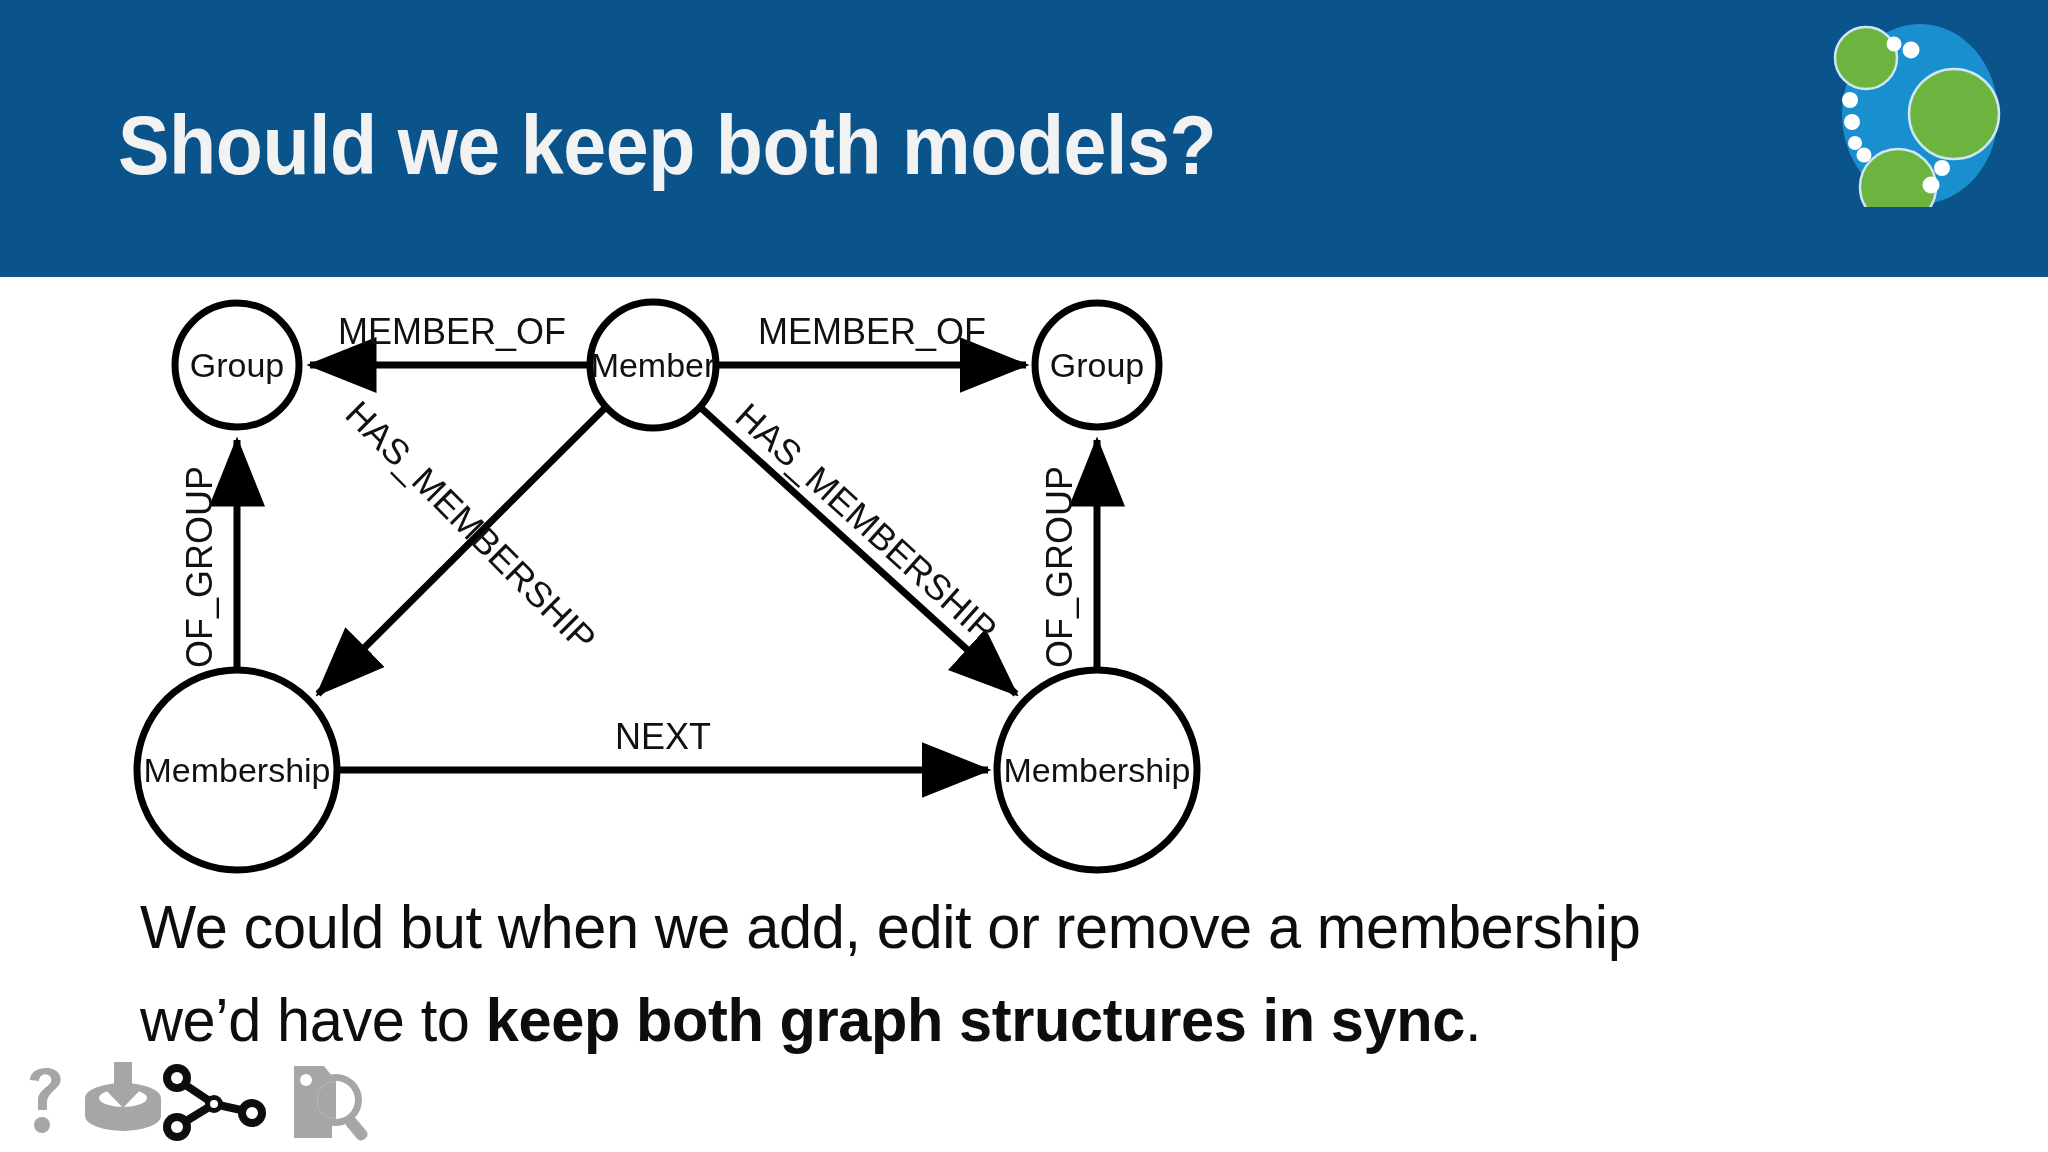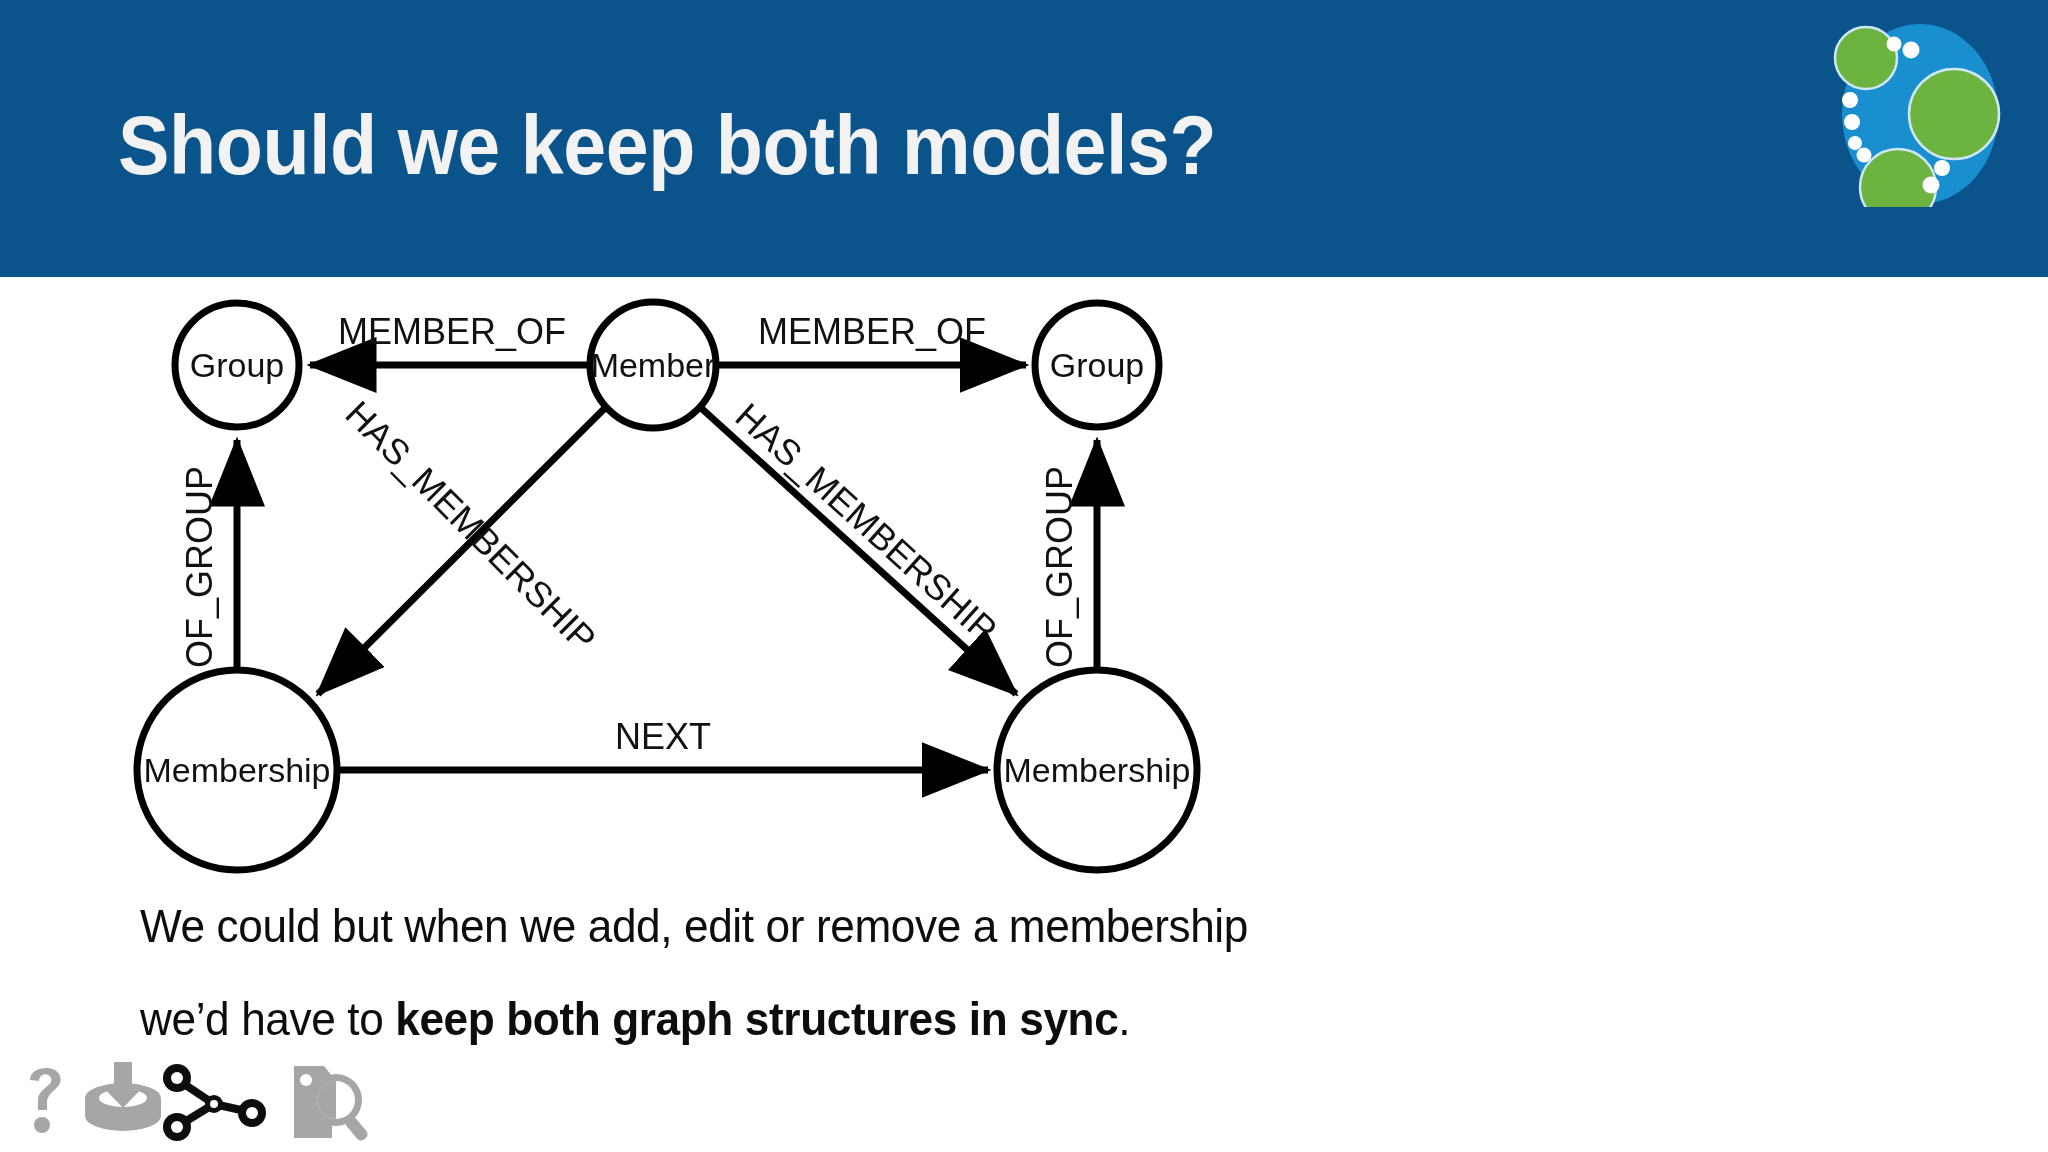--- a/index.html
+++ b/index.html
@@ -54,21 +54,21 @@
   }
 
   
   #caption-block {
     position: absolute;
     left: 140px;
     top: 880px;
     width: 1800px;
     color: #0d0d0d;
     font-family: "Liberation Sans", sans-serif;
-    font-size: 46px;
+    font-size: 62px;
     line-height: 93px;
     letter-spacing: -0.4px;
   }
   #caption-block .cap-line {
     white-space: nowrap;
     transform: scaleX(0.96);
     transform-origin: left top;
   }
   #caption-block b { font-weight: bold; }
 

